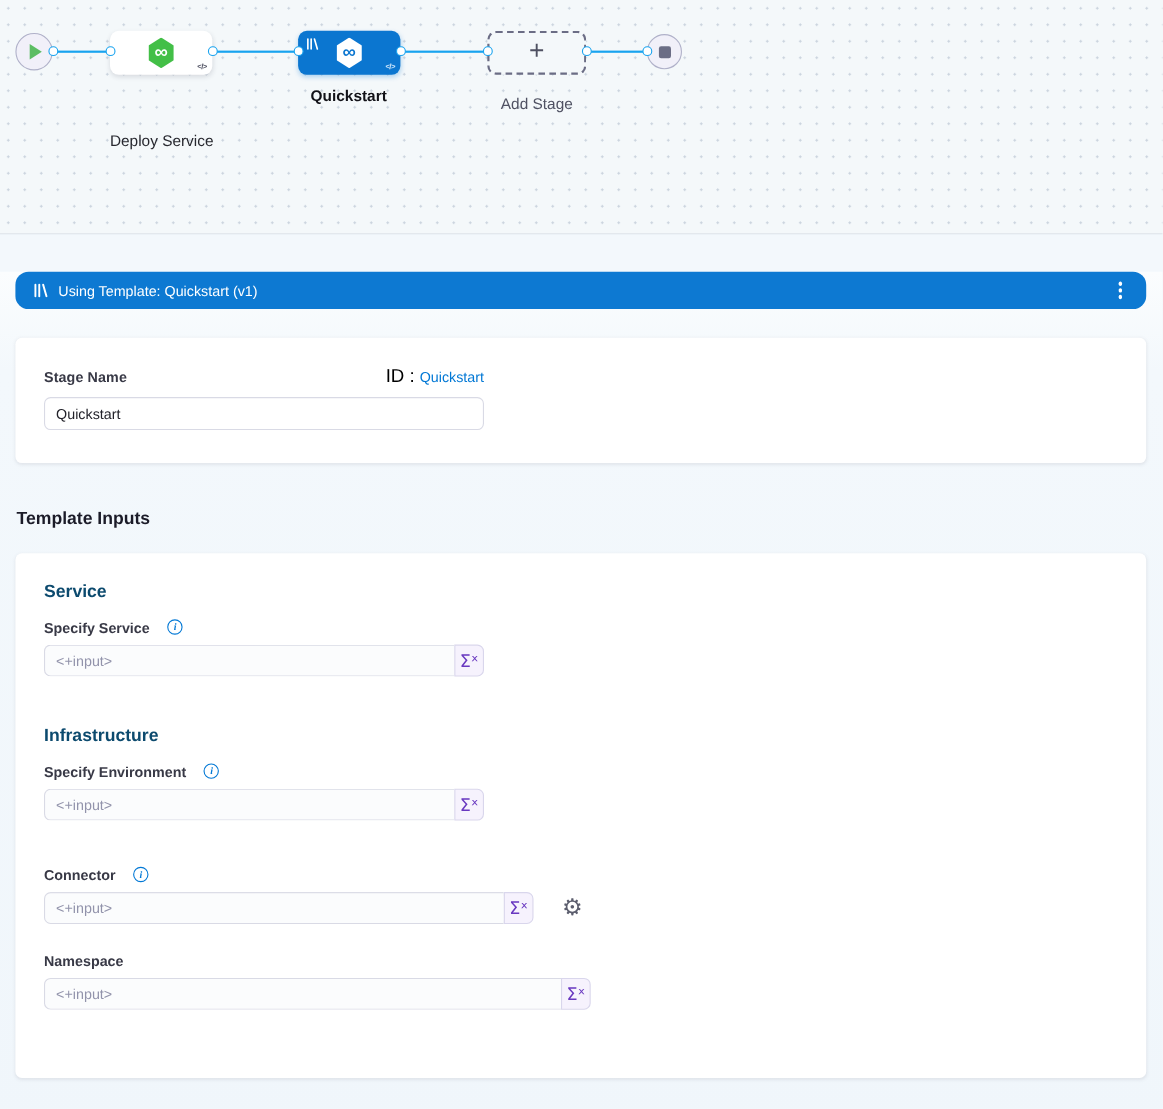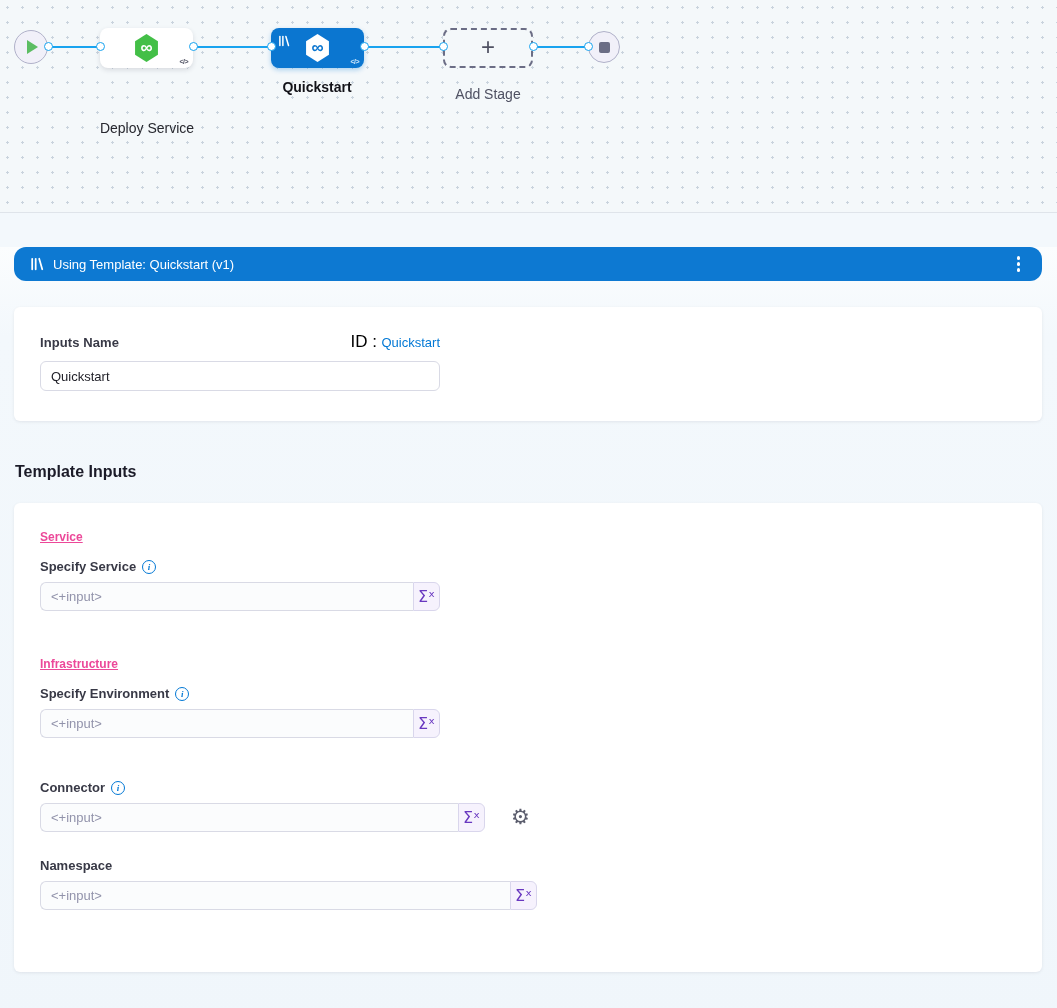--- a/index.html
+++ b/index.html
@@ -99,24 +99,24 @@
     display:block; margin-top:9px; width:400px; height:30px;
     border:1px solid #d9dae5; border-radius:6px; background:#fff;
     font-family:"Liberation Sans",sans-serif; font-size:13px; color:#22222a;
     padding:0 10px; outline:none;
   }
 
   .section-title {
     margin:42px 0 0 15px; font-size:16px; font-weight:bold; color:#1b1b28;
   }
   .inputs-card { margin-top:22px; padding:27px 26px 62px; }
-  .group-heading { font-size:12px; font-weight:bold; color:#ec4899;text-decoration:underline; }
+  .group-heading { font-size:16px; font-weight:bold; color:#0c4a6e; }
   .group-heading.gap { margin-top:46px; }
   .input-label {
-    margin-top:15px; display:flex; align-items:center; gap:6px;
+    margin-top:15px; display:flex; gap:16px;
     font-size:13px; font-weight:bold; color:#383946;
   }
   .input-label.gap-lg { margin-top:42px; }
   .input-label.gap-md { margin-top:26px; }
   .info-icon {
     width:14px; height:14px; border:1px solid #0278d5; border-radius:50%;
     color:#0278d5; font-size:9px; font-style:italic; font-weight:bold;
     font-family:"Liberation Serif",serif;
     display:inline-flex; align-items:center; justify-content:center; cursor:pointer;
   }
@@ -209,21 +209,21 @@
     <span class="banner-text">Using Template: Quickstart (v1)</span>
     <span class="kebab">
         <i></i>
         <i></i>
         <i></i>
       </span>
   </div>
 
   <div class="card stage-card">
     <div class="stage-row">
-      <span class="field-label">Inputs Name</span>
+      <span class="field-label">Stage Name</span>
       <span>
         <span class="id-text">ID :</span>
         <a class="id-link">Quickstart</a>
       </span>
     </div>
     <input class="text-input" type="text" value="Quickstart" style="">
   </div>
 
   <h2 class="section-title">Template Inputs</h2>
 

